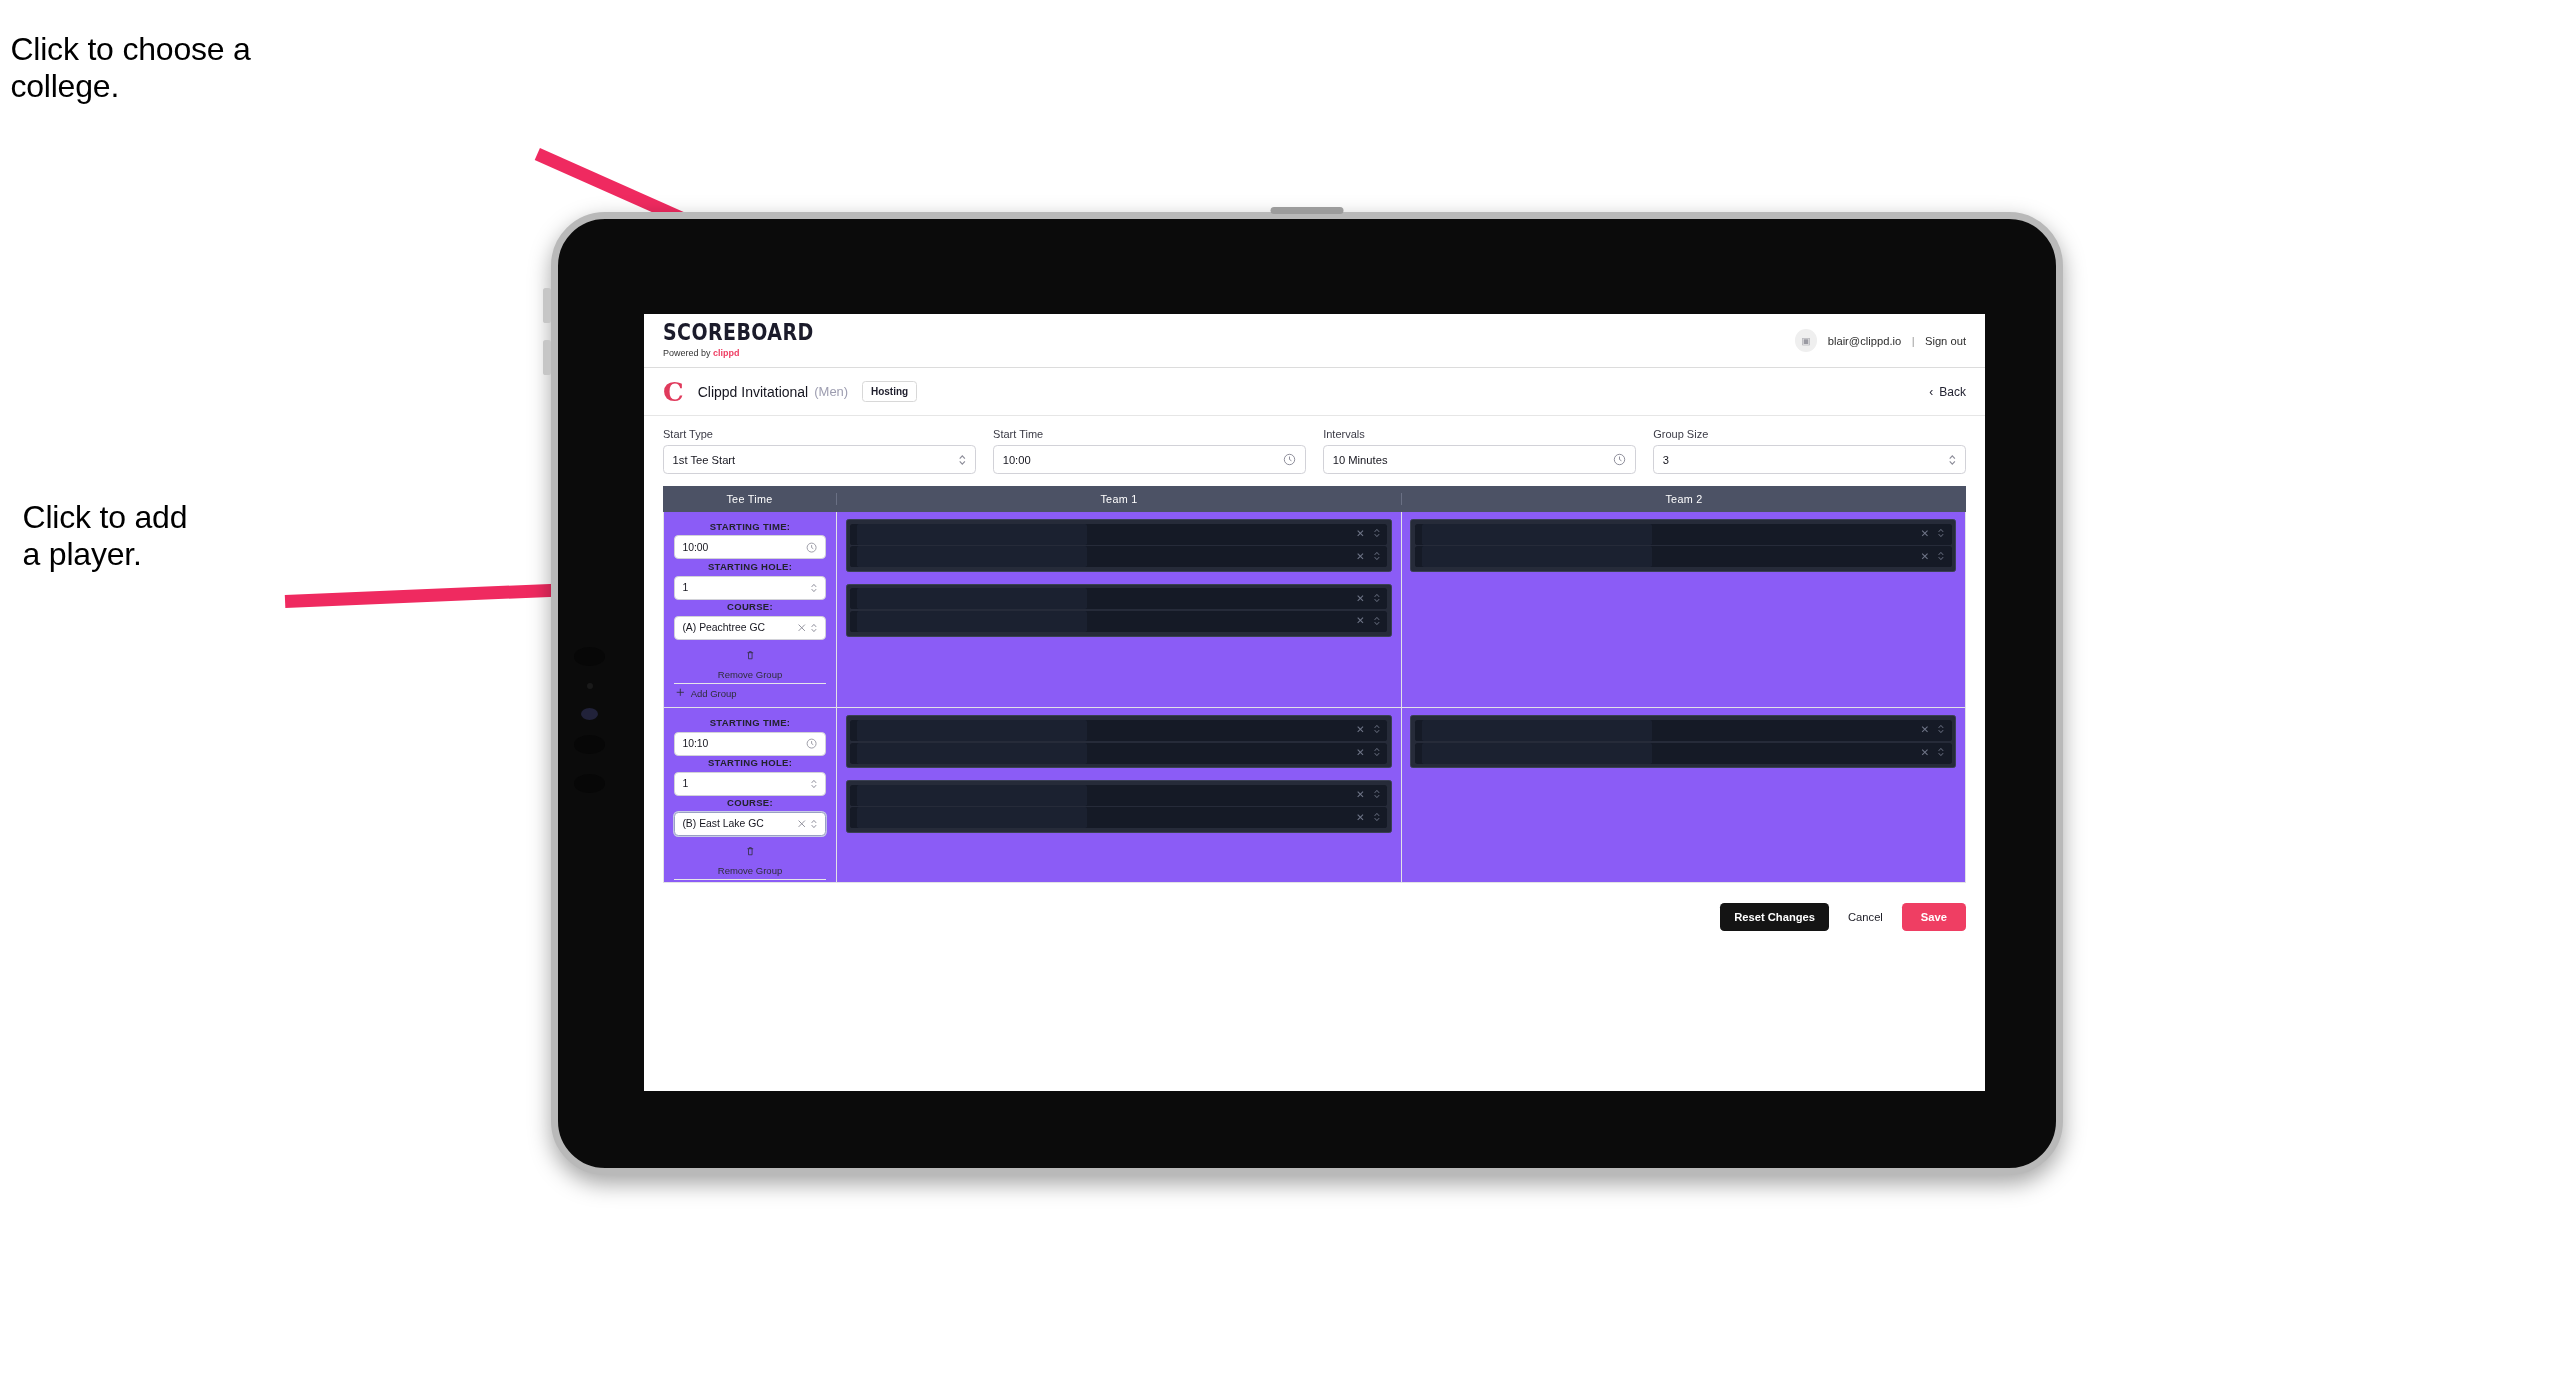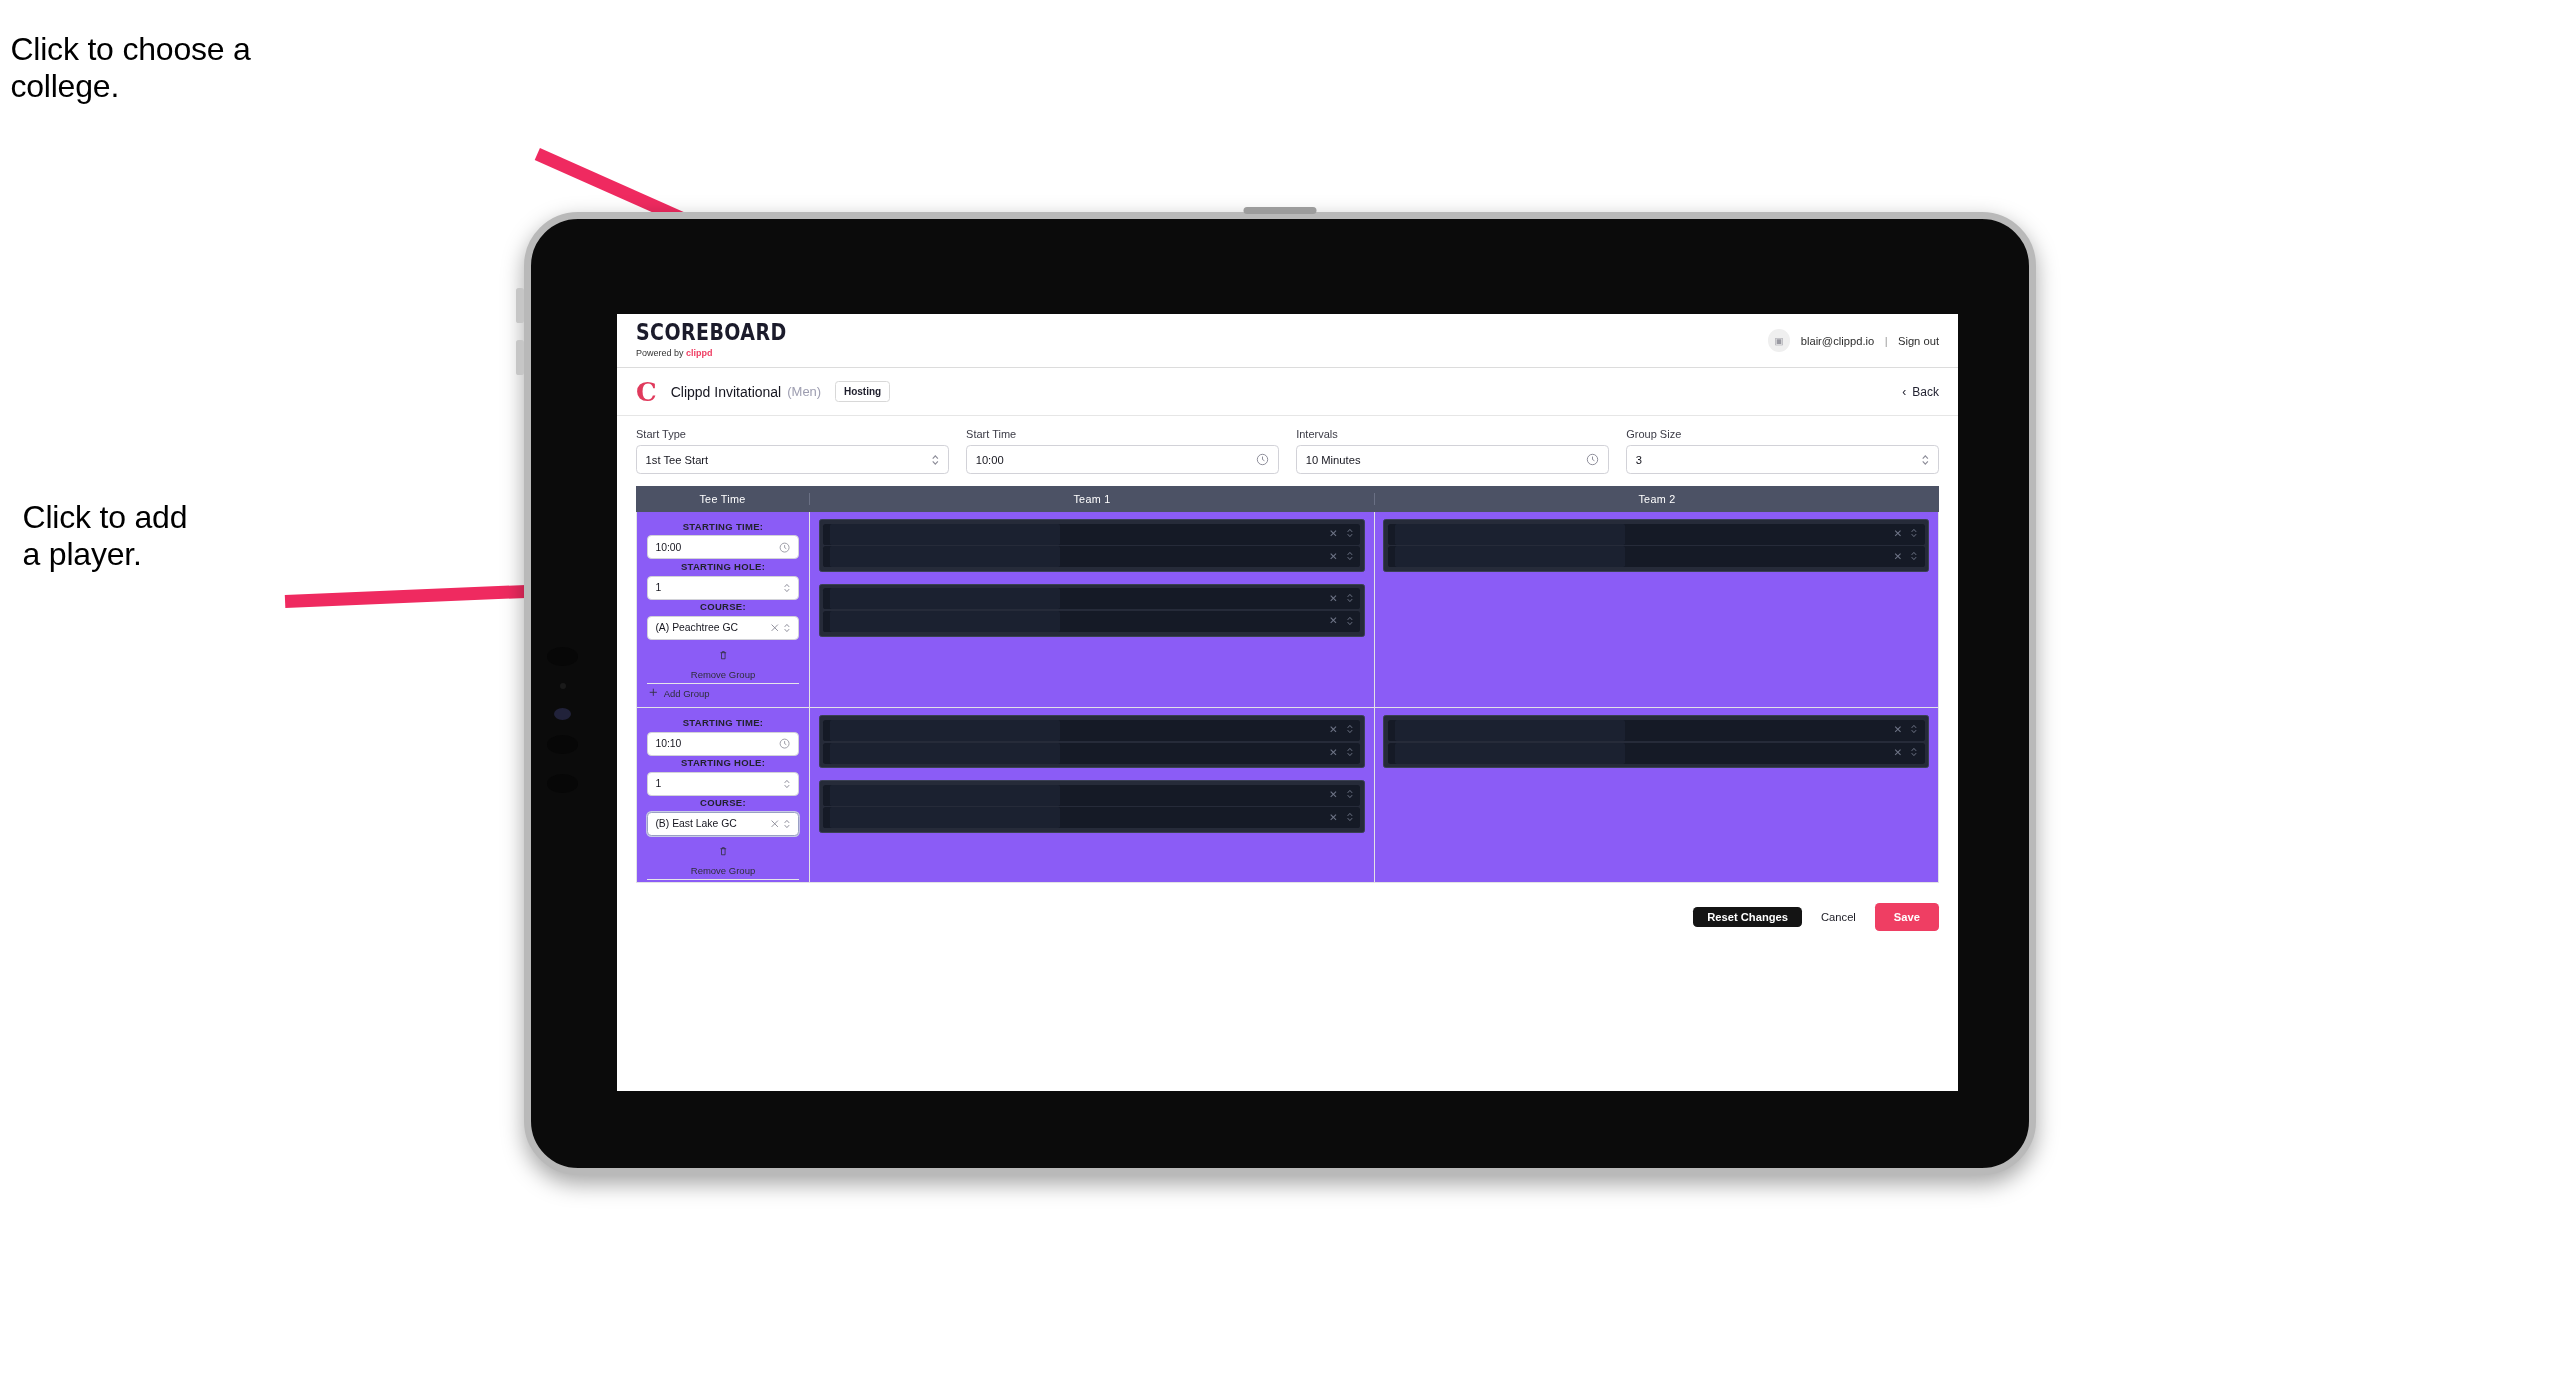--- a/index.html
+++ b/index.html
@@ -22,21 +22,21 @@
     letter-spacing: -0.2px;
   }
   #annot-college { left: 10.4px; top: 31px; width: 518px; }
   #annot-player  { left: 22.5px; top: 499px; width: 415px; }
 
   .arrow-layer { position: absolute; left: 0; top: 0; width: 2576px; height: 1386px; pointer-events: none; }
 
   
   #tablet {
     position: absolute;
-    left: 524px; top: 212px;
+    left: 551px; top: 212px;
     width: 1512px; height: 963px;
     background: #0b0b0b;
     border-radius: 54px;
     border: 7.8px solid #b9b9b9;
     box-shadow: 0 8.6px 22.5px rgba(0,0,0,0.35);
   }
   .side-btn {
     position: absolute; left: -14.7px;
     width: 7.8px; background: #c6c6c6; border-radius: 2.6px;
   }
@@ -209,21 +209,21 @@
   
   .appfooter {
     height: 67px; background: #fff;
     display: flex; align-items: center; justify-content: flex-end;
     gap: 0; padding: 0 19px;
   }
   .btn {
     border-radius: 4.3px; font-size: 11.2px; cursor: pointer;
     display: inline-flex; align-items: center; justify-content: center;
   }
-  .btn-reset { background: #141414; color: #fff; height: 20px; padding: 0 14px; font-weight: 600; }
+  .btn-reset { background: #141414; color: #fff; height: 28px; padding: 0 14px; font-weight: 600; }
   .btn-cancel { background: transparent; color: #1b1b24; height: 28px; padding: 0 19px; }
   .btn-save { background: #ef3e63; color: #fff; height: 28px; padding: 0 19px; font-weight: 600; }
 </style>
 </head>
 <body>
 
 <div id="root">
 
   <div class="annot" id="annot-college">Click to choose a
 college.</div>

